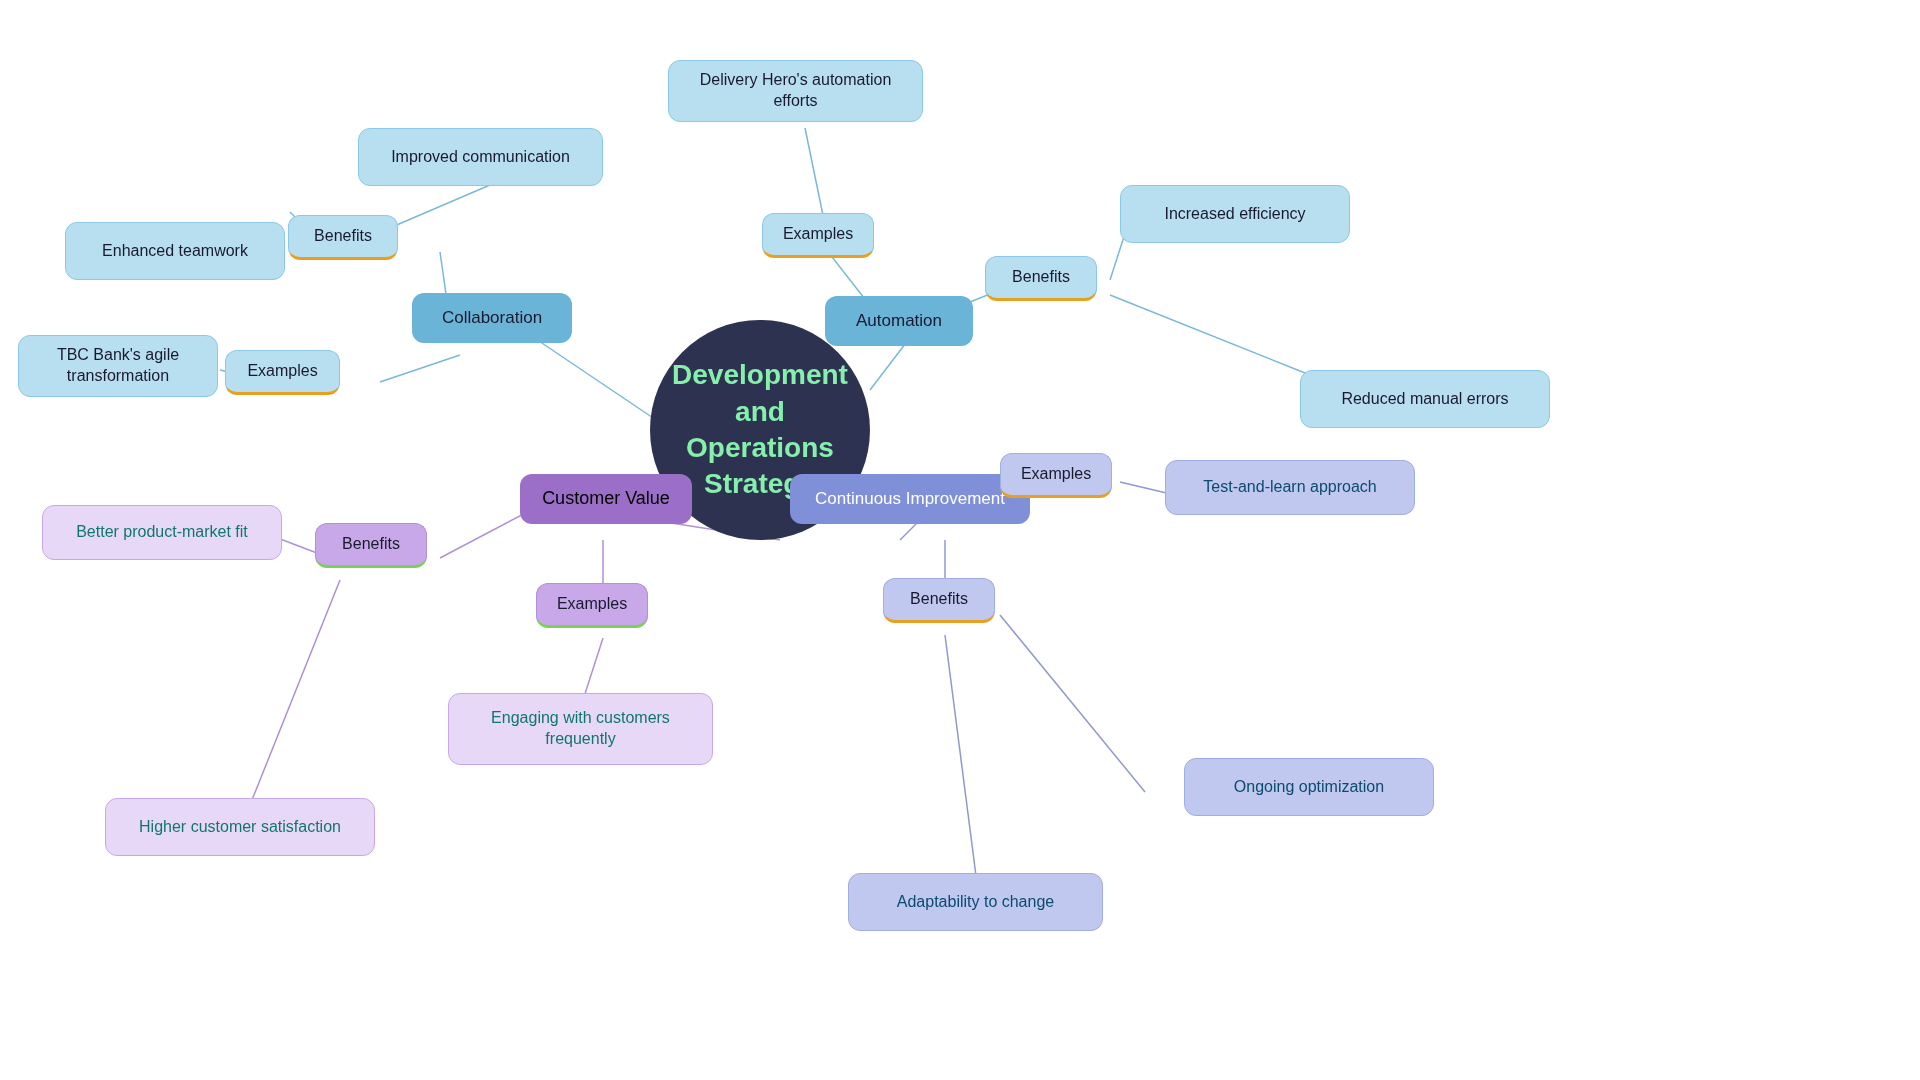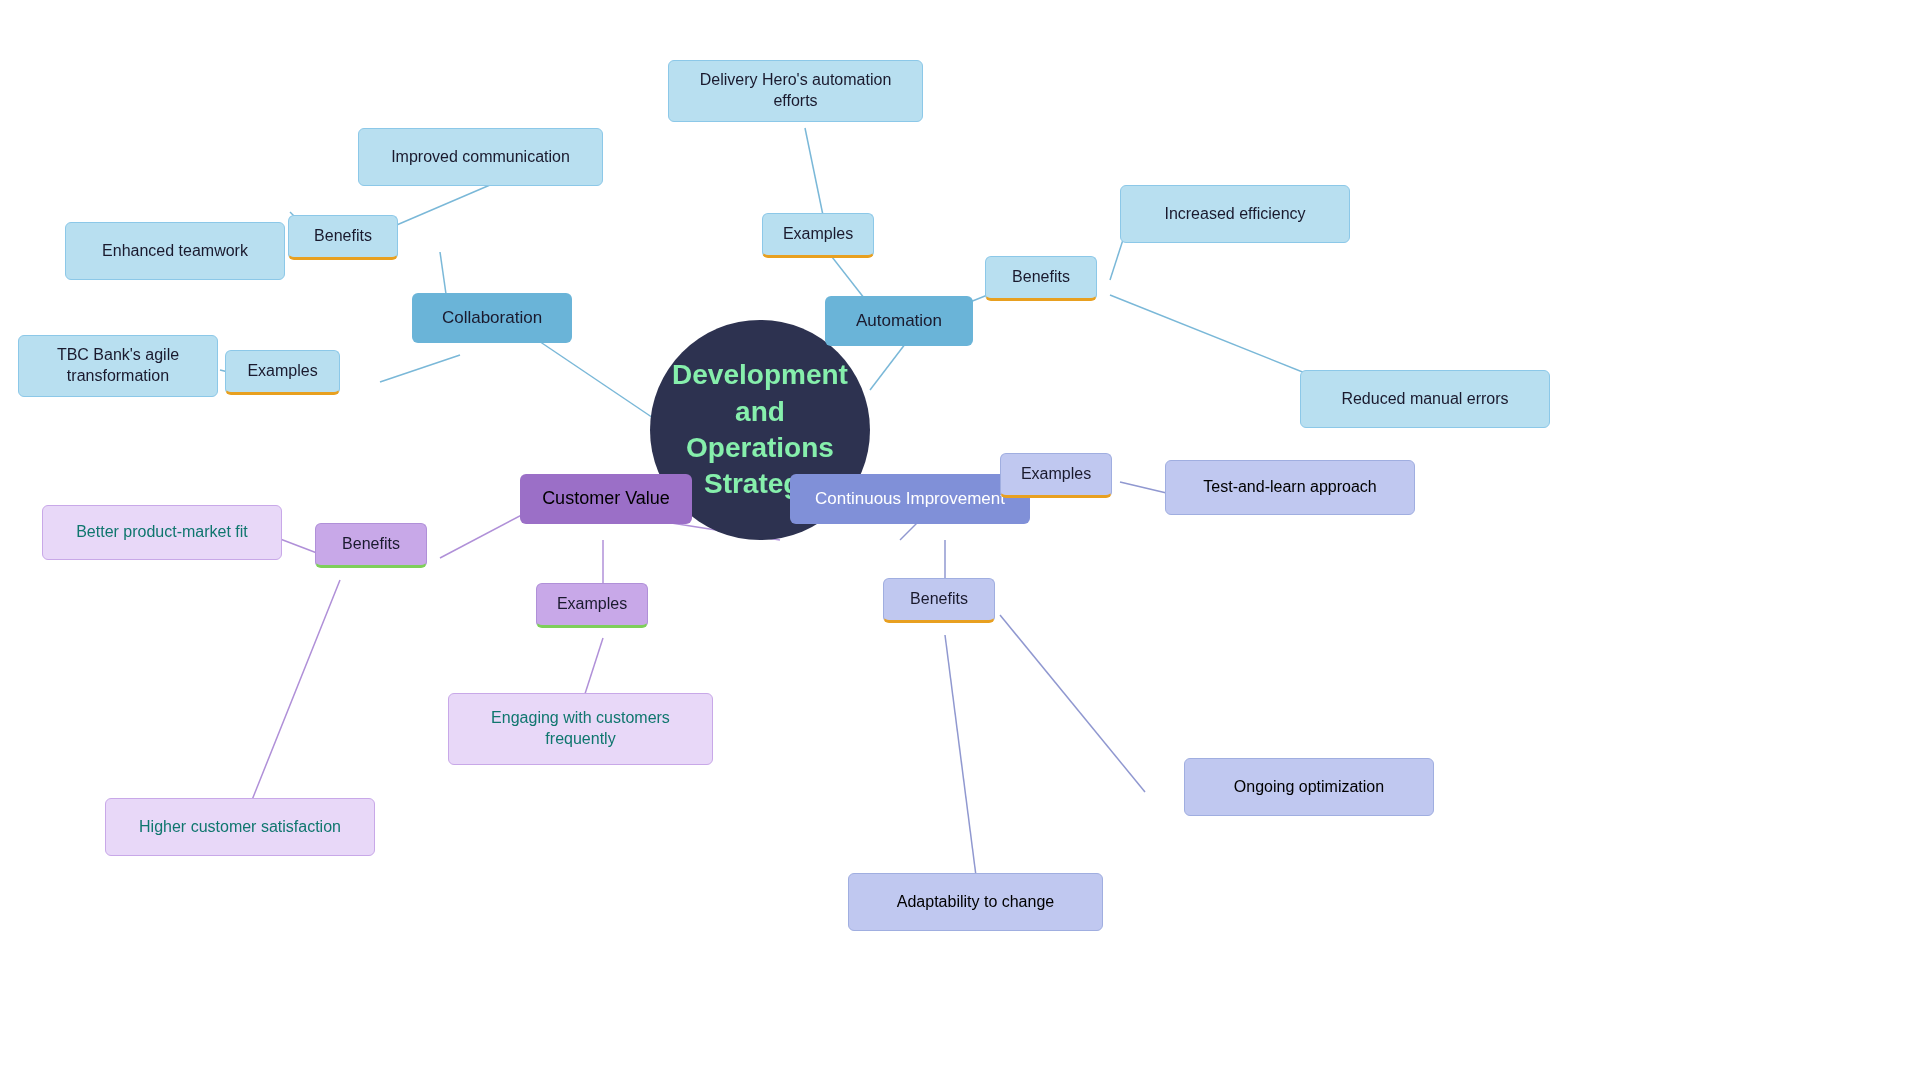--- a/index.html
+++ b/index.html
@@ -22,21 +22,21 @@
       width: 1920px;
       height: 1080px;
       pointer-events: none;
     }
     .node {
       position: absolute;
       display: flex;
       align-items: center;
       justify-content: center;
       text-align: center;
-      border-radius: 6px;
+      border-radius: 12px;
       font-size: 18px;
       line-height: 1.3;
       padding: 10px 14px;
     }
     .node-center {
       border-radius: 50%;
       background: #2d3250;
       color: #86efac;
       font-size: 28px;
       font-weight: 700;
@@ -90,21 +90,21 @@
       font-size: 16px;
     }
     .node-blue-indigo {
       background: #8090d8;
       color: #ffffff;
       font-size: 17px;
       font-weight: 500;
     }
     .node-indigo-sub {
       background: #c0c8f0;
-      color: #000000;
+      color: #0c4a6e;
       border: 1px solid #a0aee0;
       font-size: 16px;
     }
     .node-indigo-sub-bottom {
       background: #c0c8f0;
       color: #1a1a2e;
       border: 1px solid #a0aee0;
       font-size: 16px;
       border-bottom: 3px solid #e8a020;
     }

